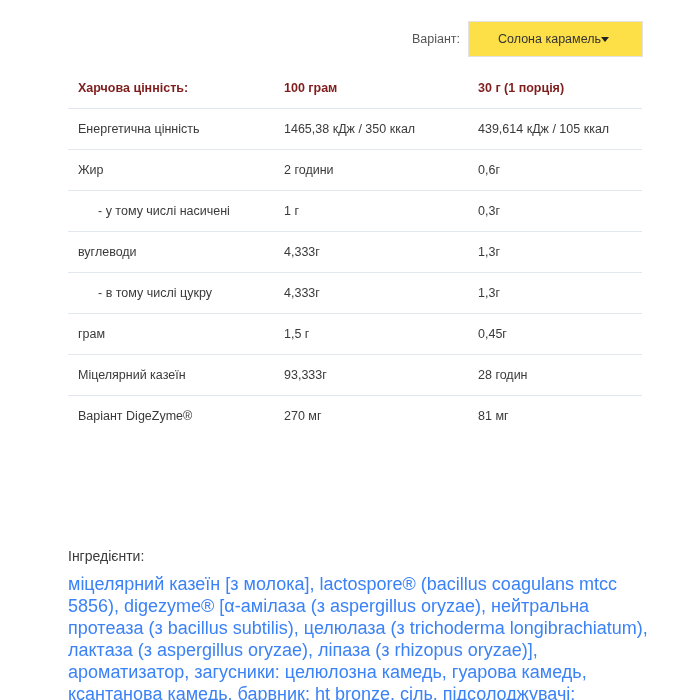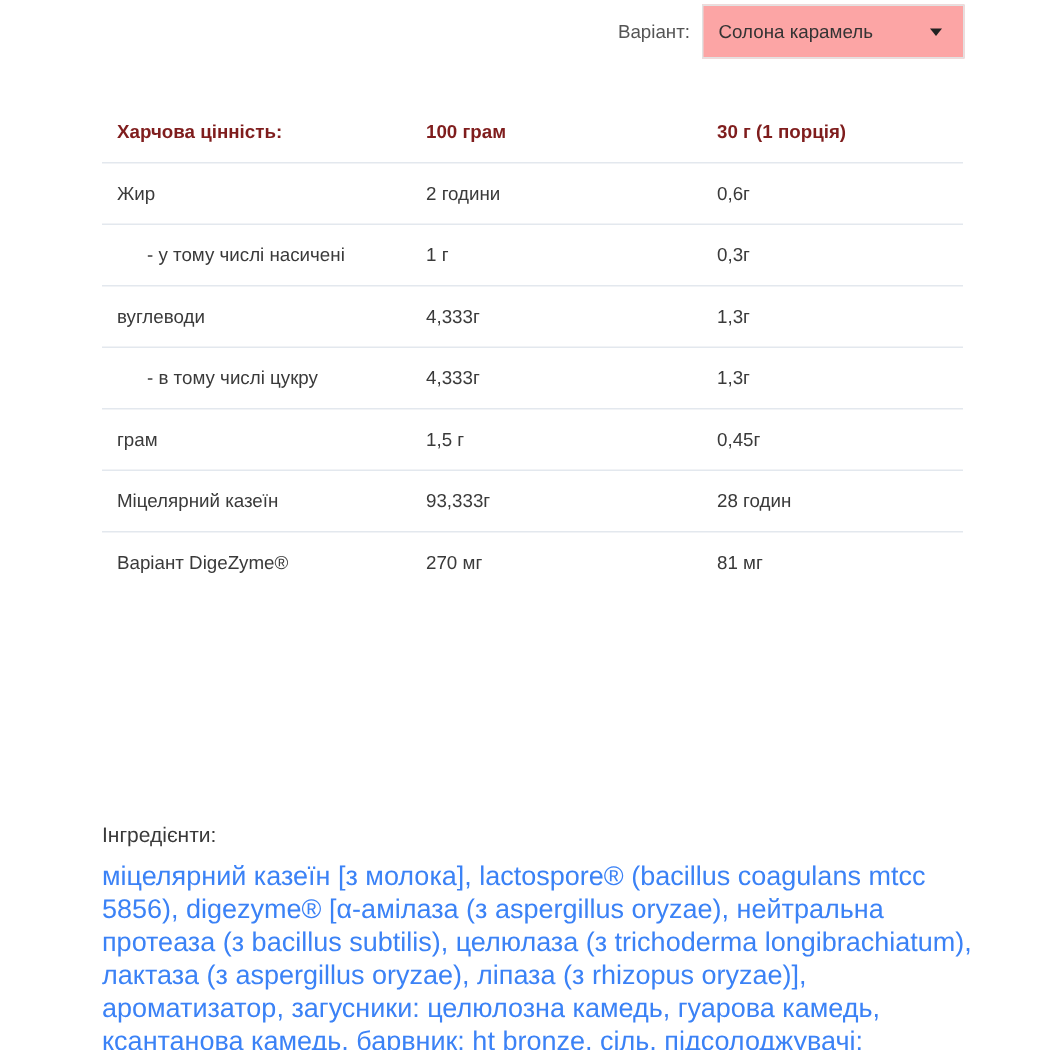--- a/index.html
+++ b/index.html
@@ -10,42 +10,42 @@
     body {
       width: 700px;
       height: 700px;
       position: relative;
       overflow: hidden;
       font-family: "Liberation Sans", "DejaVu Sans", sans-serif;
       color: #333333;
     }
     .variant-row {
       position: absolute;
-      top: 3px;
+      top: 21px;
       right: 57px;
       display: flex;
       align-items: center;
       margin-left: 16px;
     }
     .variant-label {
       font-size: 12.5px;
       color: #555555;
       margin-right: 8px;
     }
     .variant-select {
       width: 175px;
       height: 36px;
       border: 1px solid #e2e2e2;
       box-sizing: border-box;
       display: flex;
       align-items: center;
-      justify-content: space-between;
+      justify-content: center;
       padding: 0 14px 0 10px;
       cursor: pointer;
-      background: #fca5a5;
+      background: #fde047;
     }
     .variant-select-value {
       font-size: 12.5px;
       color: #333;
     }
     .caret {
       width: 0;
       height: 0;
       border-left: 4px solid transparent;
       border-right: 4px solid transparent;
@@ -112,20 +112,25 @@
 <table class="nutrition-table">
   <thead>
     <tr>
       <th class="col-name">Харчова цінність:</th>
       <th class="col-100">100 грам</th>
       <th>30 г (1 порція)</th>
     </tr>
   </thead>
   <tbody id="nutrition-body">
       <tr>
+        <td>Енергетична цінність</td>
+        <td>1465,38 кДж / 350 ккал</td>
+        <td>439,614 кДж / 105 ккал</td>
+      </tr>
+      <tr>
         <td>Жир</td>
         <td>2 години</td>
         <td>0,6г</td>
       </tr>
       <tr>
         <td class="indent">- у тому числі насичені</td>
         <td>1 г</td>
         <td>0,3г</td>
       </tr>
       <tr>

